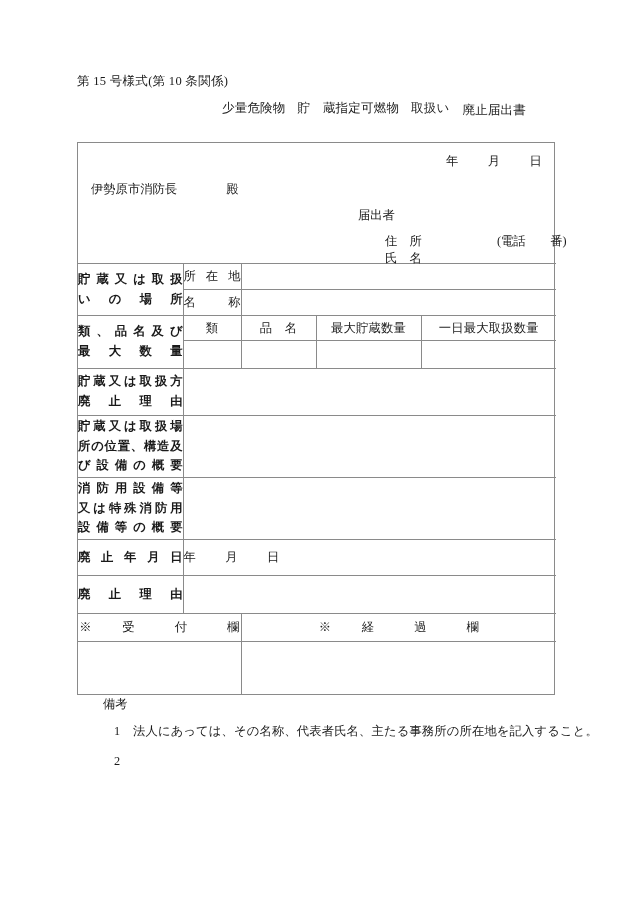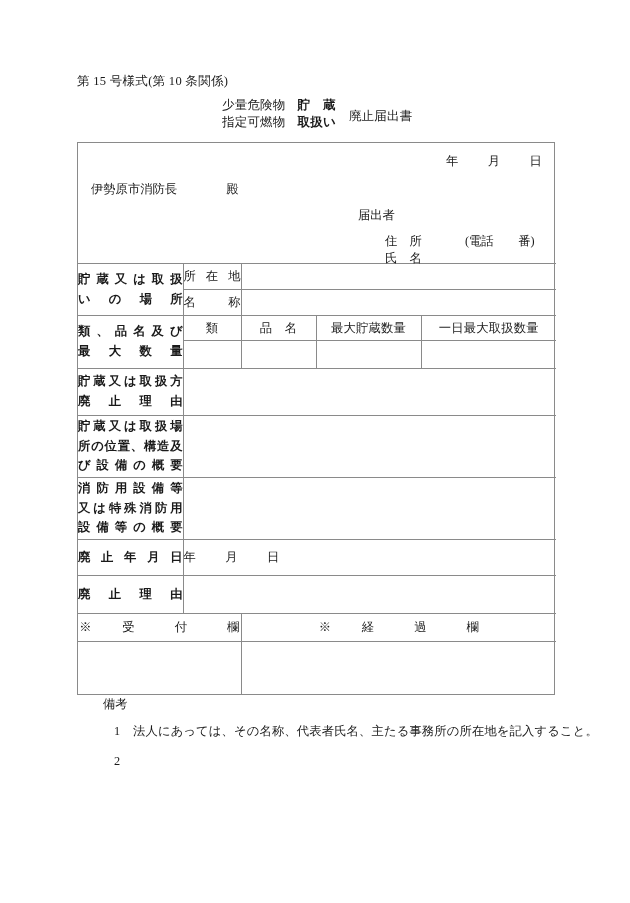--- a/index.html
+++ b/index.html
@@ -36,33 +36,32 @@
   .title-block {
     position: absolute;
     left: 222px;
     top: 97px;
     display: flex;
     align-items: center;
     white-space: nowrap;
   }
   .title-stack {
     display: flex;
-    flex-direction: column;
+    flex-direction: row;
     line-height: 1.32;
     font-size: 12.5px;
   }
   .title-stack .tline {
     display: flex;
     white-space: nowrap;
   }
   .title-stack .tkind { letter-spacing: 0.2px; }
   .title-stack .tact {
     margin-left: 12px;
     letter-spacing: 0.2px;
-    font-weight: bold;
   }
   .title-tail {
     font-size: 12.5px;
     margin-left: 13px;
     letter-spacing: 0.2px;
     align-self: center;
     padding-top: 5px;
   }
 
   
@@ -117,21 +116,21 @@
 
   .submitter {
     position: absolute;
     left: 280px;
     top: 64px;
     font-size: 12.3px;
     white-space: nowrap;
   }
   .submitter .row2 { margin-top: 9px; margin-left: 27px; white-space: nowrap; }
   .submitter .row3 { margin-left: 27px; white-space: nowrap; }
-  .submitter .tel { margin-left: 40px; text-align: center; }
+  .submitter .tel { margin-left: 72px; text-align: center; }
 
   
   .vlabel {
     width: 105px;
     padding: 5px 9px;
     text-align: justify;
     text-align-last: justify;
     line-height: 1.62;
     font-size: 12.3px;
     font-weight: bold;

